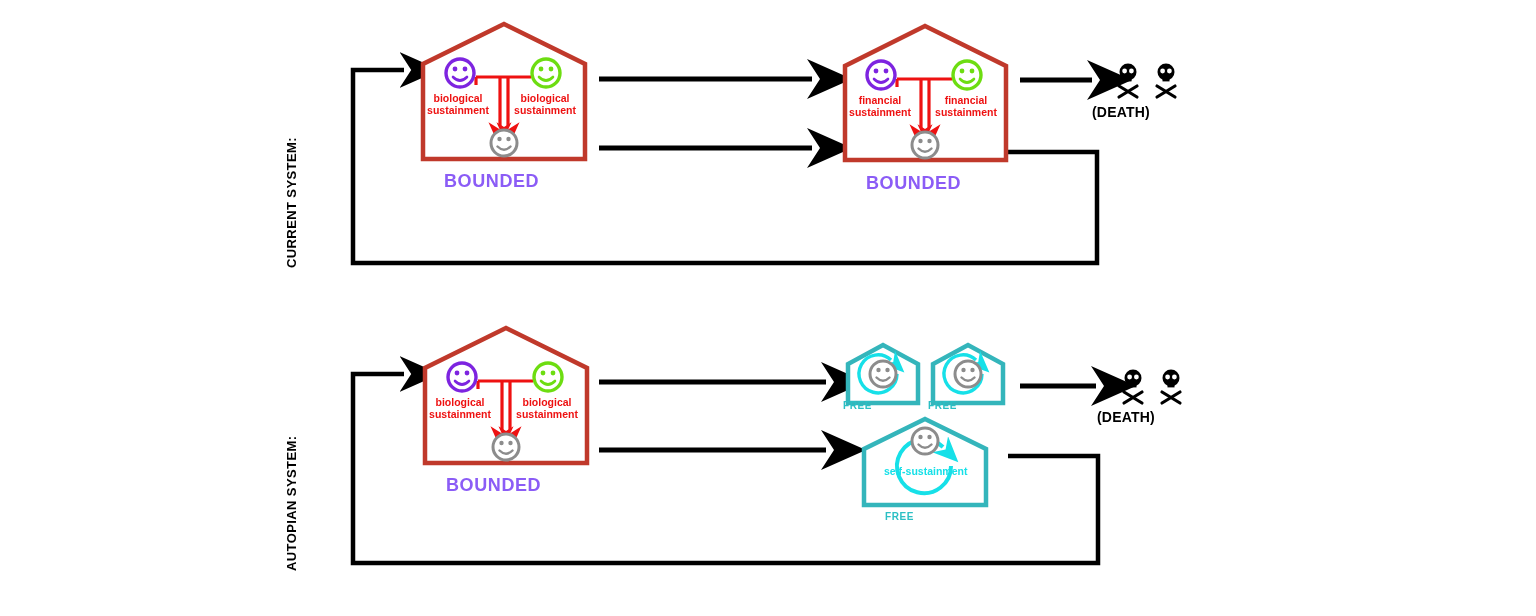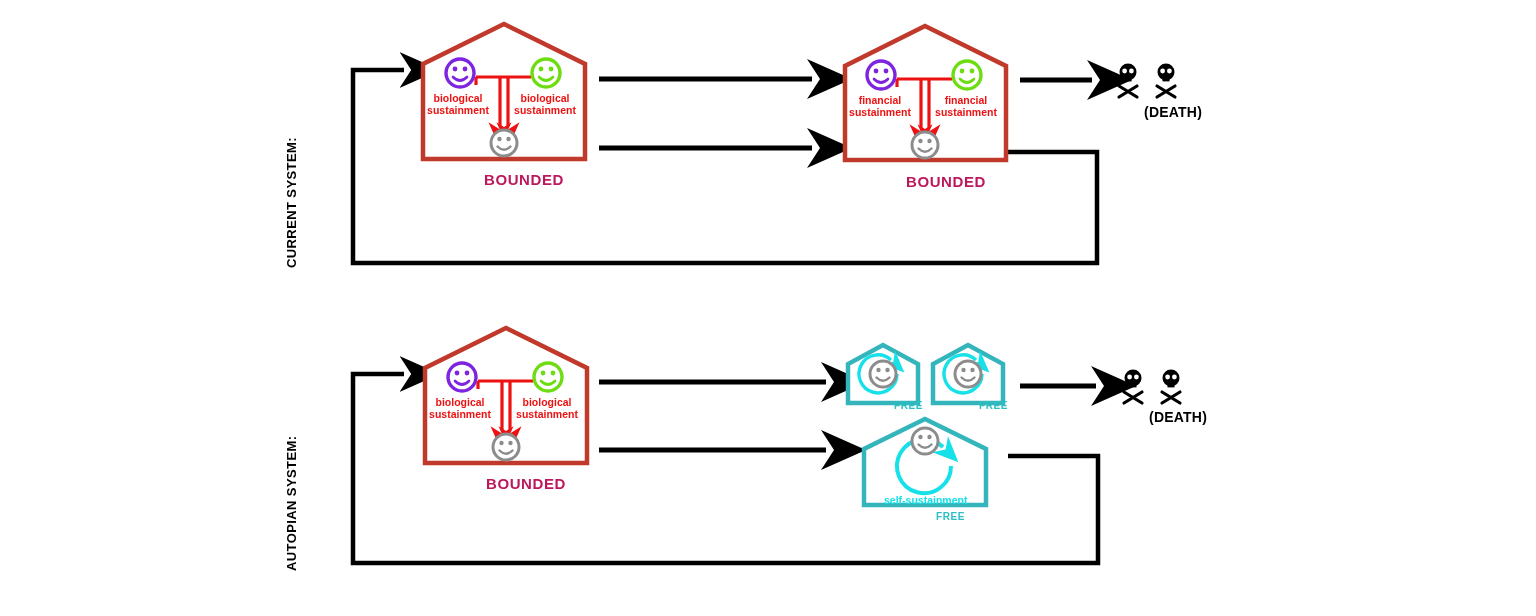--- a/index.html
+++ b/index.html
@@ -15,24 +15,24 @@
     letter-spacing:0.4px;
     color:#000000;
     transform-origin:0 0;
     transform:rotate(-90deg);
     white-space:nowrap;
   }
 
   .cap{
     position:absolute;
     font-weight:bold;
-    text-align:right;
+    text-align:left;
     white-space:nowrap;
   }
-  .cap-bounded{color:#be185d;font-size:15px;letter-spacing:0.6px;}
+  .cap-bounded{color:#8b5cf6;font-size:18px;letter-spacing:0.6px;}
   .cap-free{color:#2bbfc4;font-size:10px;letter-spacing:0.6px;}
   .cap-death{color:#000000;font-size:14px;letter-spacing:0.2px;}
 
   .sus{
     position:absolute;
     color:#ee1111;
     font-size:10.5px;
     font-weight:bold;
     line-height:11.5px;
     text-align:center;
@@ -286,18 +286,18 @@
   </div>
   <div class="sus" style="left:513px;top:397px;width:68px;">
     <span>biological</span><br>
     <span>sustainment</span>
   </div>
   <div class="cap cap-bounded" style="left:446px;top:475px;width:120px;">BOUNDED</div>
 
   <div class="cap cap-free" style="left:843px;top:400px;width:80px;">FREE</div>
   <div class="cap cap-free" style="left:928px;top:400px;width:80px;">FREE</div>
 
-  <div class="sus-self" style="left:884px;top:494px;">self-sustainment</div>
+  <div class="sus-self" style="left:884px;top:465px;">self-sustainment</div>
   <div class="cap cap-free" style="left:885px;top:511px;width:80px;">FREE</div>
 
   <div class="cap cap-death" style="left:1097px;top:409px;width:110px;">(DEATH)</div>
 
 </div>
 
 </body></html>

